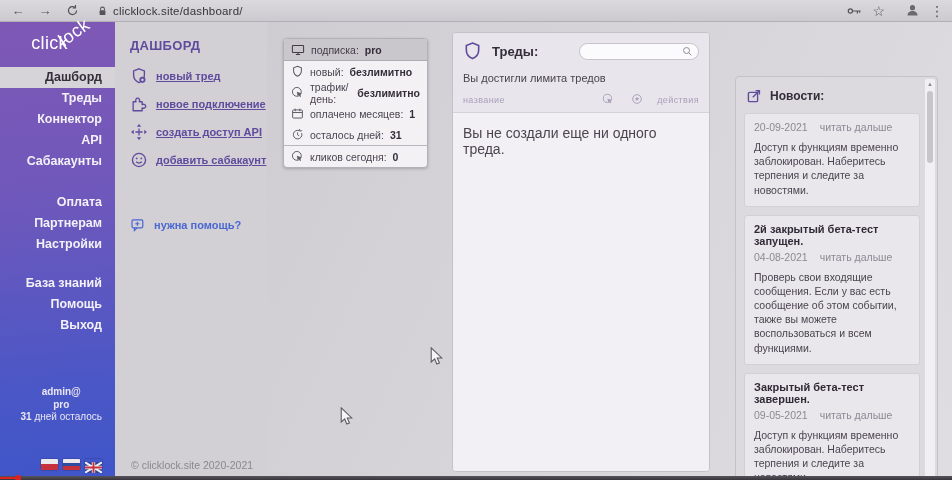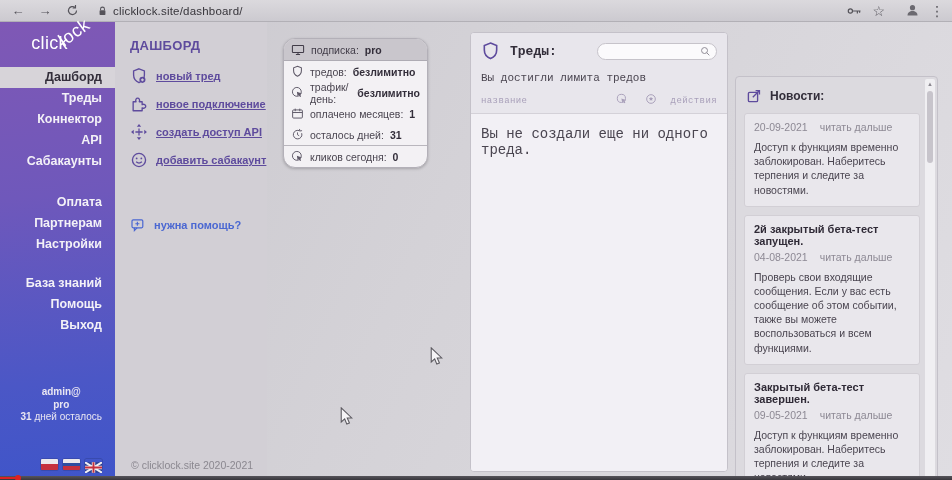--- a/index.html
+++ b/index.html
@@ -49,31 +49,31 @@
   .qlink { position:absolute; left:15px; display:flex; align-items:center; gap:8px; color:#5e4b9d; cursor:pointer;text-decoration:underline; }
   .qlink svg { flex:0 0 auto; }
   .qlink span { font-size:11px; font-weight:700; }
   .q1{top:45px} .q2{top:73px} .q3{top:101px} .q4{top:129px}
   .help { position:absolute; left:15px; top:195px; display:flex; align-items:center; gap:8px; color:#4a67d2; cursor:pointer; }
   .help span { font-size:11px; font-weight:700; }
   .dash-foot { position:absolute; left:16px; top:437px; color:#8b8890; font-size:10.5px; }
 
   
   .subcard { position:absolute; left:283px; top:16px; width:145px; background:#f3f1f4;
-    border:1px solid #b3b0b8; border-radius:12px; box-shadow:0 1px 3px rgba(0,0,0,.22); overflow:hidden; }
+    border:1px solid #b3b0b8; border-radius:4px; box-shadow:0 1px 3px rgba(0,0,0,.22); overflow:hidden; }
   .sub-head { background:#c9c6cc; border-bottom:1px solid #aeabb3; height:22px; display:flex; align-items:center; gap:6px; padding:0 7px; color:#413c48; }
   .sub-row { height:21px; display:flex; align-items:center; gap:6px; padding:0 7px; color:#4a4550; }
   .sub-foot { border-top:1px solid #b9b6bd; height:22px; display:flex; align-items:center; gap:6px; padding:0 7px; color:#4a4550; }
   .sub-label { font-size:10.5px; }
   .sub-val { font-size:10.5px; font-weight:700; color:#332e3a; }
   .sub-ic { color:#5f5968; display:flex; }
 
   
-  .threads { position:absolute; left:470px; top:10px; width:258px; height:440px;
-    background:#f0eef3; border:1px solid #c4c1c9; border-radius:4px; overflow:hidden;font-family:Liberation Mono, monospace; }
+  .threads { position:absolute; left:452px; top:10px; width:258px; height:440px;
+    background:#f0eef3; border:1px solid #c4c1c9; border-radius:4px; overflow:hidden; }
   .th-head { background:#e8e6ec; padding:8px 10px 0 10px; }
   .th-title-row { display:flex; align-items:center; gap:10px; }
   .th-title { color:#332e3a; font-size:13px; font-weight:700; }
   .th-shield { color:#5e4b9d; display:flex; }
   .search { margin-left:auto; width:120px; height:17px; background:#fbfafc; border:1px solid #c6c3ca;
     border-radius:9px; display:flex; align-items:center; padding:0 5px; }
   .search input { flex:1; min-width:0; border:none; outline:none; background:transparent; font-size:10px; font-family:inherit; }
   .search .mag { color:#8d8994; display:flex; }
   .th-notice { color:#4a4550; font-size:11px; margin:11px 0 9px 0; }
   .th-cols { display:flex; align-items:center; color:#a89fb9; font-size:9px; letter-spacing:.4px; padding-bottom:5px; }
@@ -253,21 +253,21 @@
         </span>
         <span class="sub-label">подписка:</span>
         <span class="sub-val">pro</span>
       </div>
       <div class="sub-row">
         <span class="sub-ic">
           <svg width="13" height="13" viewBox="0 0 20 20">
               <path d="M10 2 L16 4.4 V9 c0 4.2-2.7 7-6 8.4 C6.7 16 4 13.2 4 9 V4.4 Z" fill="none" stroke="#5f5968" stroke-width="1.6"></path>
             </svg>
         </span>
-        <span class="sub-label">тредов:</span>
+        <span class="sub-label">новый:</span>
         <span class="sub-val">безлимитно</span>
       </div>
       <div class="sub-row">
         <span class="sub-ic">
           <svg width="13" height="13" viewBox="0 0 20 20">
               <circle cx="9" cy="9" r="6.8" fill="none" stroke="#5f5968" stroke-width="1.5"></circle>
               <path d="M9 9 L16.5 11.6 13.9 12.8 15.6 16.3 13.8 17.1 12.1 13.7 10.2 15.8 Z" fill="#5f5968"></path>
             </svg>
         </span>
         <span class="sub-label">трафик/день:</span>

